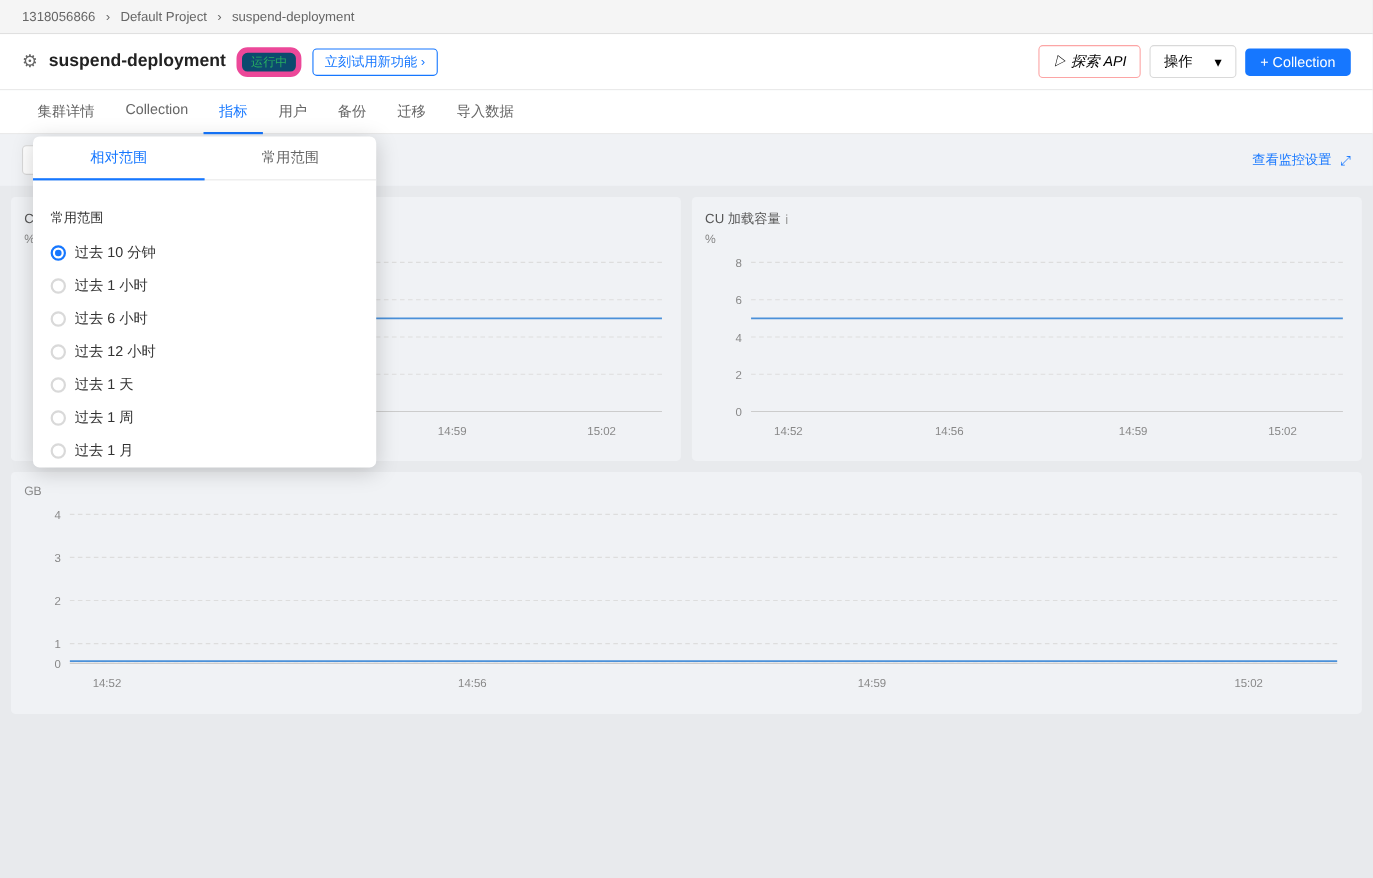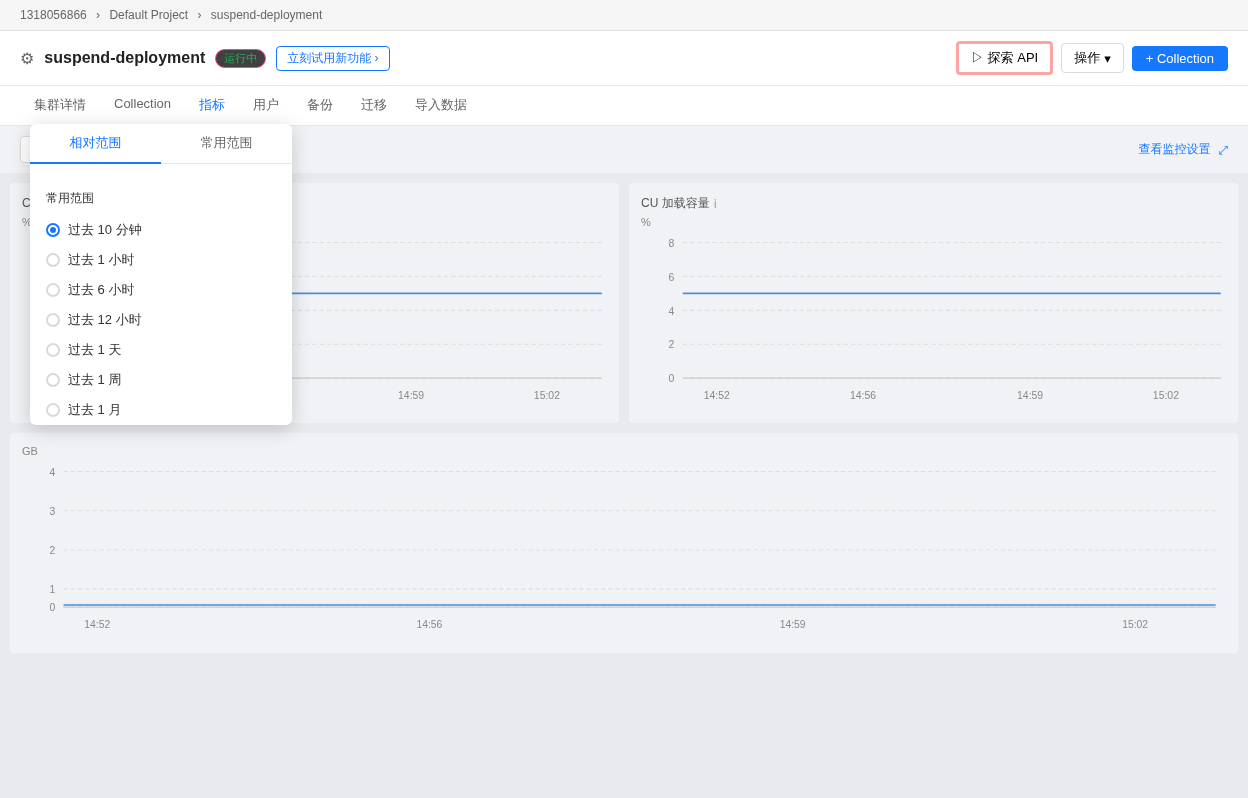--- a/index.html
+++ b/index.html
@@ -22,54 +22,54 @@
       padding: 10px 20px;
       display: flex;
       align-items: center;
       justify-content: space-between;
       border-bottom: 1px solid #e8e8e8;
     }
     .header-left { display: flex; align-items: center; gap: 10px; }
     .app-icon { color: #666; font-size: 16px; }
     .app-title { font-size: 16px; font-weight: 600; color: #222; }
     .status-badge {
-      background: #404040;
+      background: #0c4a6e;
       color: #27ae60;
-      border: 1px solid #ec4899;
+      border: 5px solid #ec4899;
       border-radius: 10px;
       padding: 1px 8px;
       font-size: 11px;
     }
     .try-btn {
       border: 1px solid #1677ff;
       color: #1677ff;
       background: #fff;
       border-radius: 4px;
       padding: 3px 10px;
       font-size: 12px;
       cursor: pointer;
     }
     .header-right { display: flex; gap: 8px; align-items: center; }
     .btn-api {
-      border: 3px solid #fca5a5;
+      border: 1px solid #fca5a5;
       background: #fff;
       border-radius: 4px;
       padding: 5px 12px;
       font-size: 13px;
       cursor: pointer;
-      display: flex; align-items: center; gap: 4px;
+      display: flex; align-items: center; gap: 4px; font-style: italic;
     }
     .btn-ops {
       border: 1px solid #d9d9d9;
       background: #fff;
       border-radius: 4px;
       padding: 5px 12px;
       font-size: 13px;
       cursor: pointer;
-      display: flex; align-items: center; gap: 4px;
+      display: flex; align-items: center; gap: 20px;
     }
     .btn-collection {
       background: #1677ff;
       color: #fff;
       border: none;
       border-radius: 4px;
       padding: 5px 14px;
       font-size: 13px;
       cursor: pointer;
     }
@@ -162,21 +162,21 @@
     .popup-overlay {
       position: fixed;
       top: 0; left: 0; right: 0; bottom: 0;
       z-index: 100;
       pointer-events: none;
     }
     .popup {
       position: absolute;
       top: 124px;
       left: 30px;
-      width: 262px;
+      width: 312px;
       background: #fff;
       border-radius: 6px;
       box-shadow: 0 4px 20px rgba(0,0,0,0.18);
       z-index: 200;
       pointer-events: all;
       overflow: hidden;
     }
 
     
     .popup-tabs {

